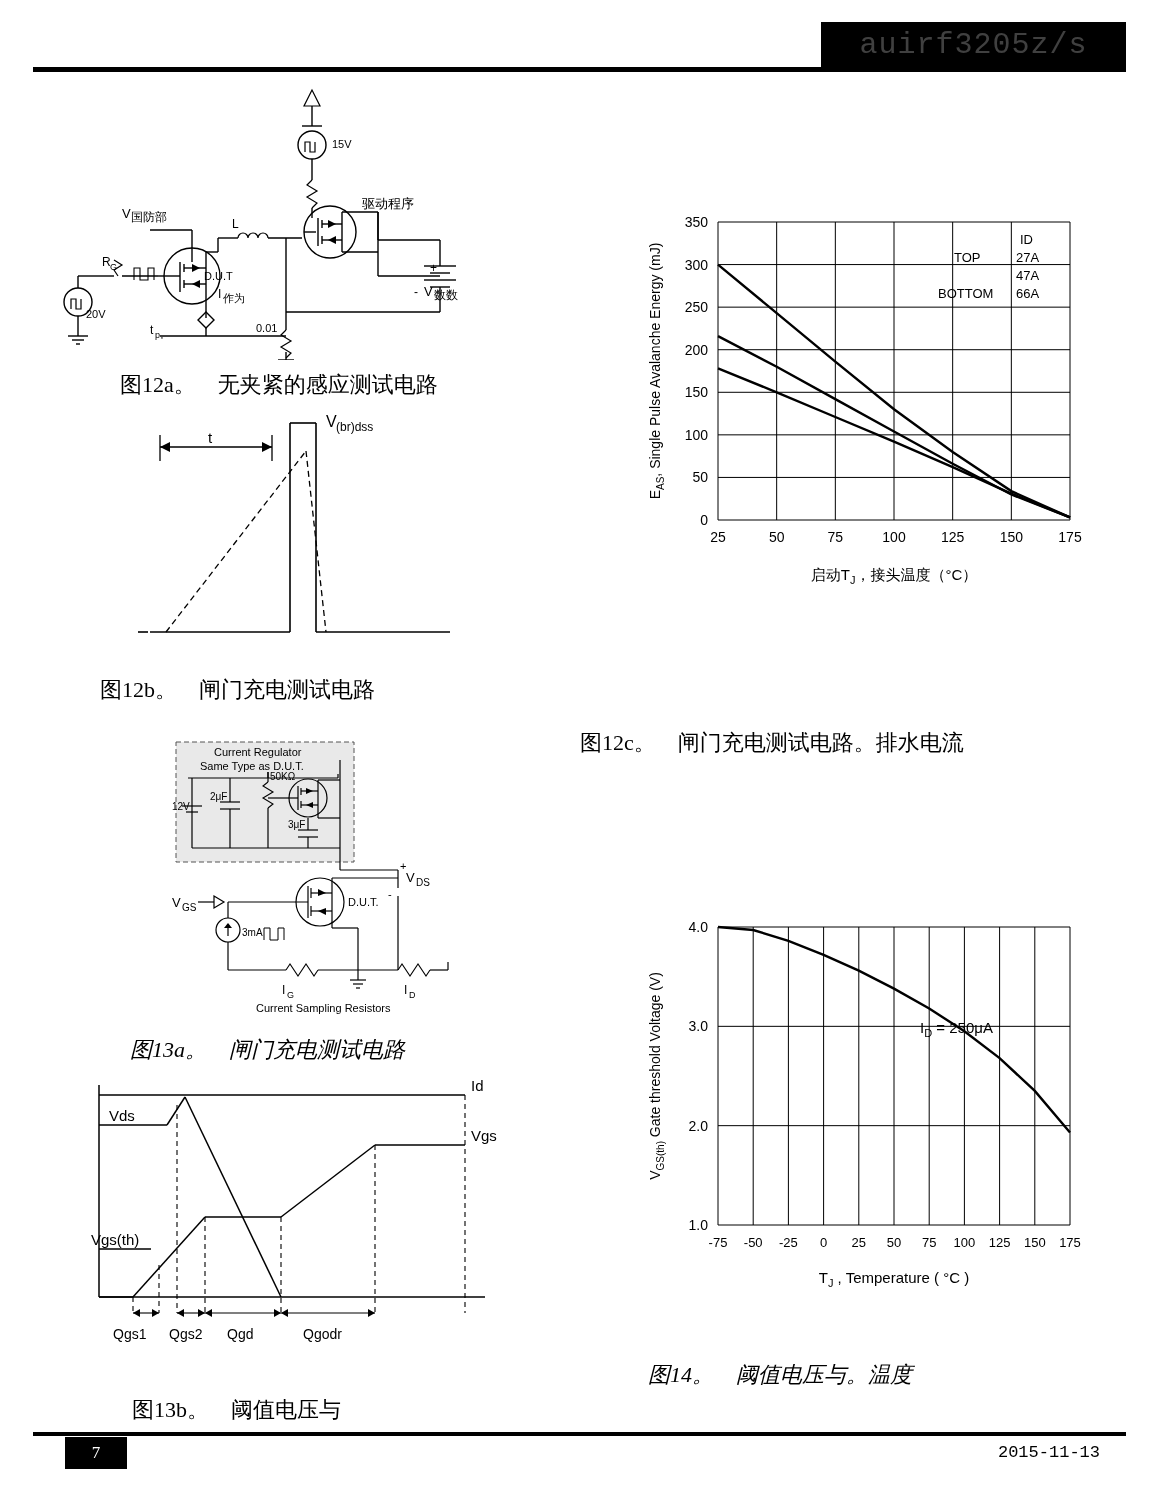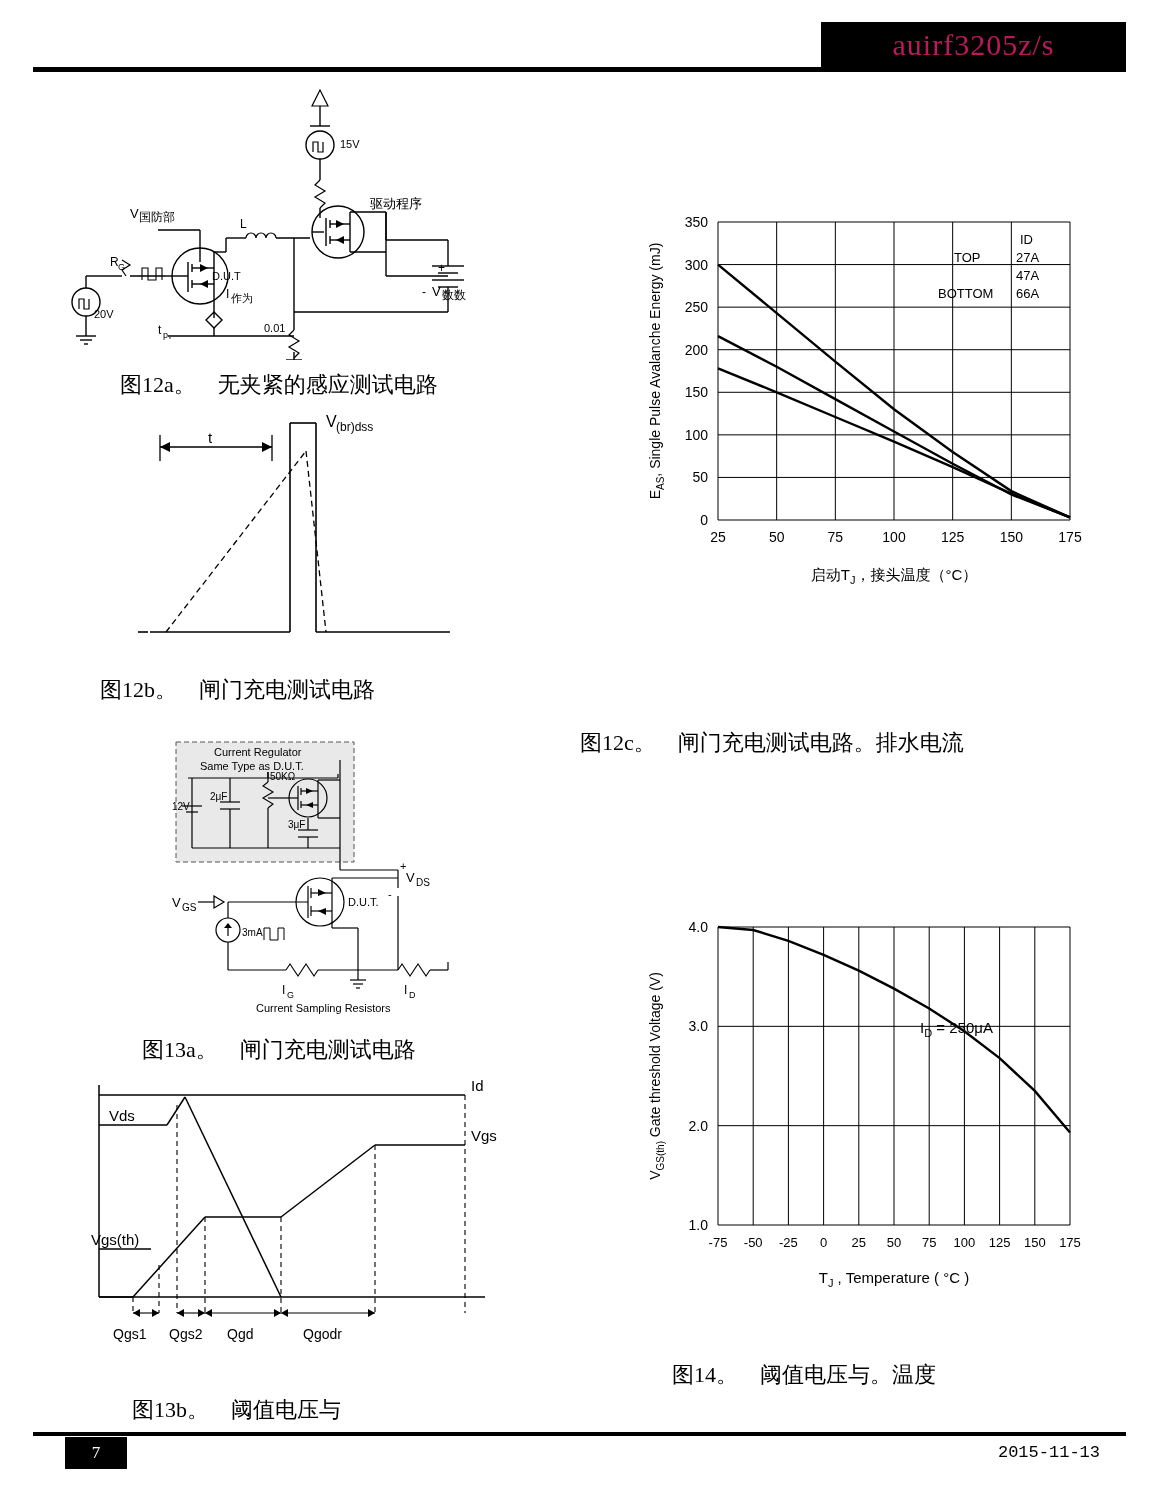--- a/index.html
+++ b/index.html
@@ -4,22 +4,22 @@
 <style>
   html,body{margin:0;padding:0;}
   body{
     width:1159px;height:1500px;position:relative;background:#ffffff;
     font-family:"Liberation Serif", serif;color:#000;
   }
   .page{position:absolute;left:0;top:0;width:1159px;height:1500px;overflow:hidden;}
 
   
   .hdr-black{position:absolute;left:821px;top:22px;width:305px;height:45px;background:#000;}
-  .hdr-title{position:absolute;left:821px;top:27px;width:305px;height:36px;color:#be185d;
-    font-family:Liberation Serif, serif;font-size:30px;letter-spacing:1px;
+  .hdr-title{position:absolute;left:821px;top:27px;width:305px;height:36px;color:#404040;
+    font-family:Liberation Mono, monospace;font-size:30px;letter-spacing:1px;
     text-align:center;line-height:36px;}
   .hdr-rule{position:absolute;left:33px;top:67px;width:1093px;height:5px;background:#000;}
 
   
   .ftr-rule{position:absolute;left:33px;top:1432px;width:1093px;height:4px;background:#000;}
   .ftr-pagebox{position:absolute;left:65px;top:1437px;width:62px;height:32px;background:#000;}
   .ftr-page{position:absolute;left:65px;top:1441px;width:62px;height:24px;color:#fff;
     font-family:"Liberation Serif",serif;font-size:17px;text-align:center;line-height:24px;}
   .ftr-date{position:absolute;left:920px;top:1443px;width:180px;text-align:right;
     font-family:Liberation Mono, monospace;font-size:17px;}
@@ -34,21 +34,21 @@
 </style>
 </head>
 <body>
 
 <div class="page">
 
   <div class="hdr-black"></div>
   <div class="hdr-title">auirf3205z/s</div>
   <div class="hdr-rule"></div>
 
-  <div class="fig" style="left:48px;top:80px;">
+  <div class="fig" style="left:40px;top:80px;">
     <svg width="560" height="280" viewBox="0 0 560 280">
       <g stroke="#000" fill="none" stroke-width="1.4">
 
         <path d="M272 10 l-8 16 h16 z" stroke-width="1.2"></path>
         <line x1="272" y1="26" x2="272" y2="46"></line>
         <line x1="262" y1="46" x2="282" y2="46"></line>
 
         <circle cx="272" cy="65" r="14"></circle>
         <path d="M265 72 v-10 h5 v10 h5 v-10" stroke-width="1.2"></path>
         <line x1="272" y1="79" x2="272" y2="100"></line>
@@ -295,21 +295,21 @@
         <text x="24" y="181" font-size="10">GS</text>
         <text x="84" y="206" font-size="10">3mA</text>
         <text x="124" y="264" font-size="12">I</text>
         <text x="129" y="268" font-size="9">G</text>
         <text x="246" y="264" font-size="12">I</text>
         <text x="251" y="268" font-size="9">D</text>
         <text x="98" y="282" font-size="11">Current Sampling Resistors</text>
       </g>
     </svg>
   </div>
-  <div class="cap" style="left:142px;top:1035px;">
+  <div class="cap" style="left:130px;top:1035px;font-style:italic;">
     <span>图13a。　闸门充电测试电路</span>
   </div>
 
   <div class="fig" style="left:85px;top:1075px;">
     <svg width="440" height="270" viewBox="0 0 440 270">
       <g stroke="#000" fill="none" stroke-width="1.5">
 
         <line x1="14" y1="10" x2="14" y2="222"></line>
         <line x1="14" y1="222" x2="400" y2="222"></line>
 
@@ -450,21 +450,21 @@
         <line x1="98" y1="121.33333333333334" x2="450" y2="121.33333333333334" stroke="#000" stroke-width="1"></line>
         <text x="88" y="126.33333333333334" text-anchor="end" font-size="14" font-family="'Liberation Sans',sans-serif">3.0</text>
         <line x1="98" y1="22" x2="450" y2="22" stroke="#000" stroke-width="1"></line>
         <text x="88" y="27" text-anchor="end" font-size="14" font-family="'Liberation Sans',sans-serif">4.0</text>
         <path d="M98.0 22.0 L133.2 25.0 L168.4 35.9 L203.6 49.8 L238.8 65.7 L274.0 83.6 L309.2 103.5 L344.4 126.3 L379.6 153.1 L414.8 185.9 L450.0 227.6 " fill="none" stroke="#000" stroke-width="2.4"></path>
         <text x="300" y="128" font-size="15" font-family="'Liberation Sans',sans-serif"><tspan>I</tspan><tspan dy="4" font-size="11">D</tspan><tspan dy="-4"> = 250μA</tspan></text>
         <text x="0" y="0" font-size="14" font-family="'Liberation Sans',sans-serif" text-anchor="middle" transform="translate(40,171) rotate(-90)"><tspan>V</tspan><tspan dy="4" font-size="10">GS(th)</tspan><tspan dy="-4"> Gate threshold Voltage (V)</tspan></text>
         <text x="274" y="378" font-size="15" text-anchor="middle" font-family="'Liberation Sans',sans-serif"><tspan>T</tspan><tspan dy="4" font-size="11">J</tspan><tspan dy="-4"> , Temperature ( °C )</tspan></text>
       </svg>
   </div>
-  <div class="cap" style="left:672px;top:1360px;">
+  <div class="cap" style="left:648px;top:1360px;font-style:italic;">
     <span>图14。　阈值电压与。温度</span>
   </div>
 
   <div class="ftr-rule"></div>
   <div class="ftr-pagebox"></div>
   <div class="ftr-page">7</div>
   <div class="ftr-date">2015-11-13</div>
 
 </div>
 

